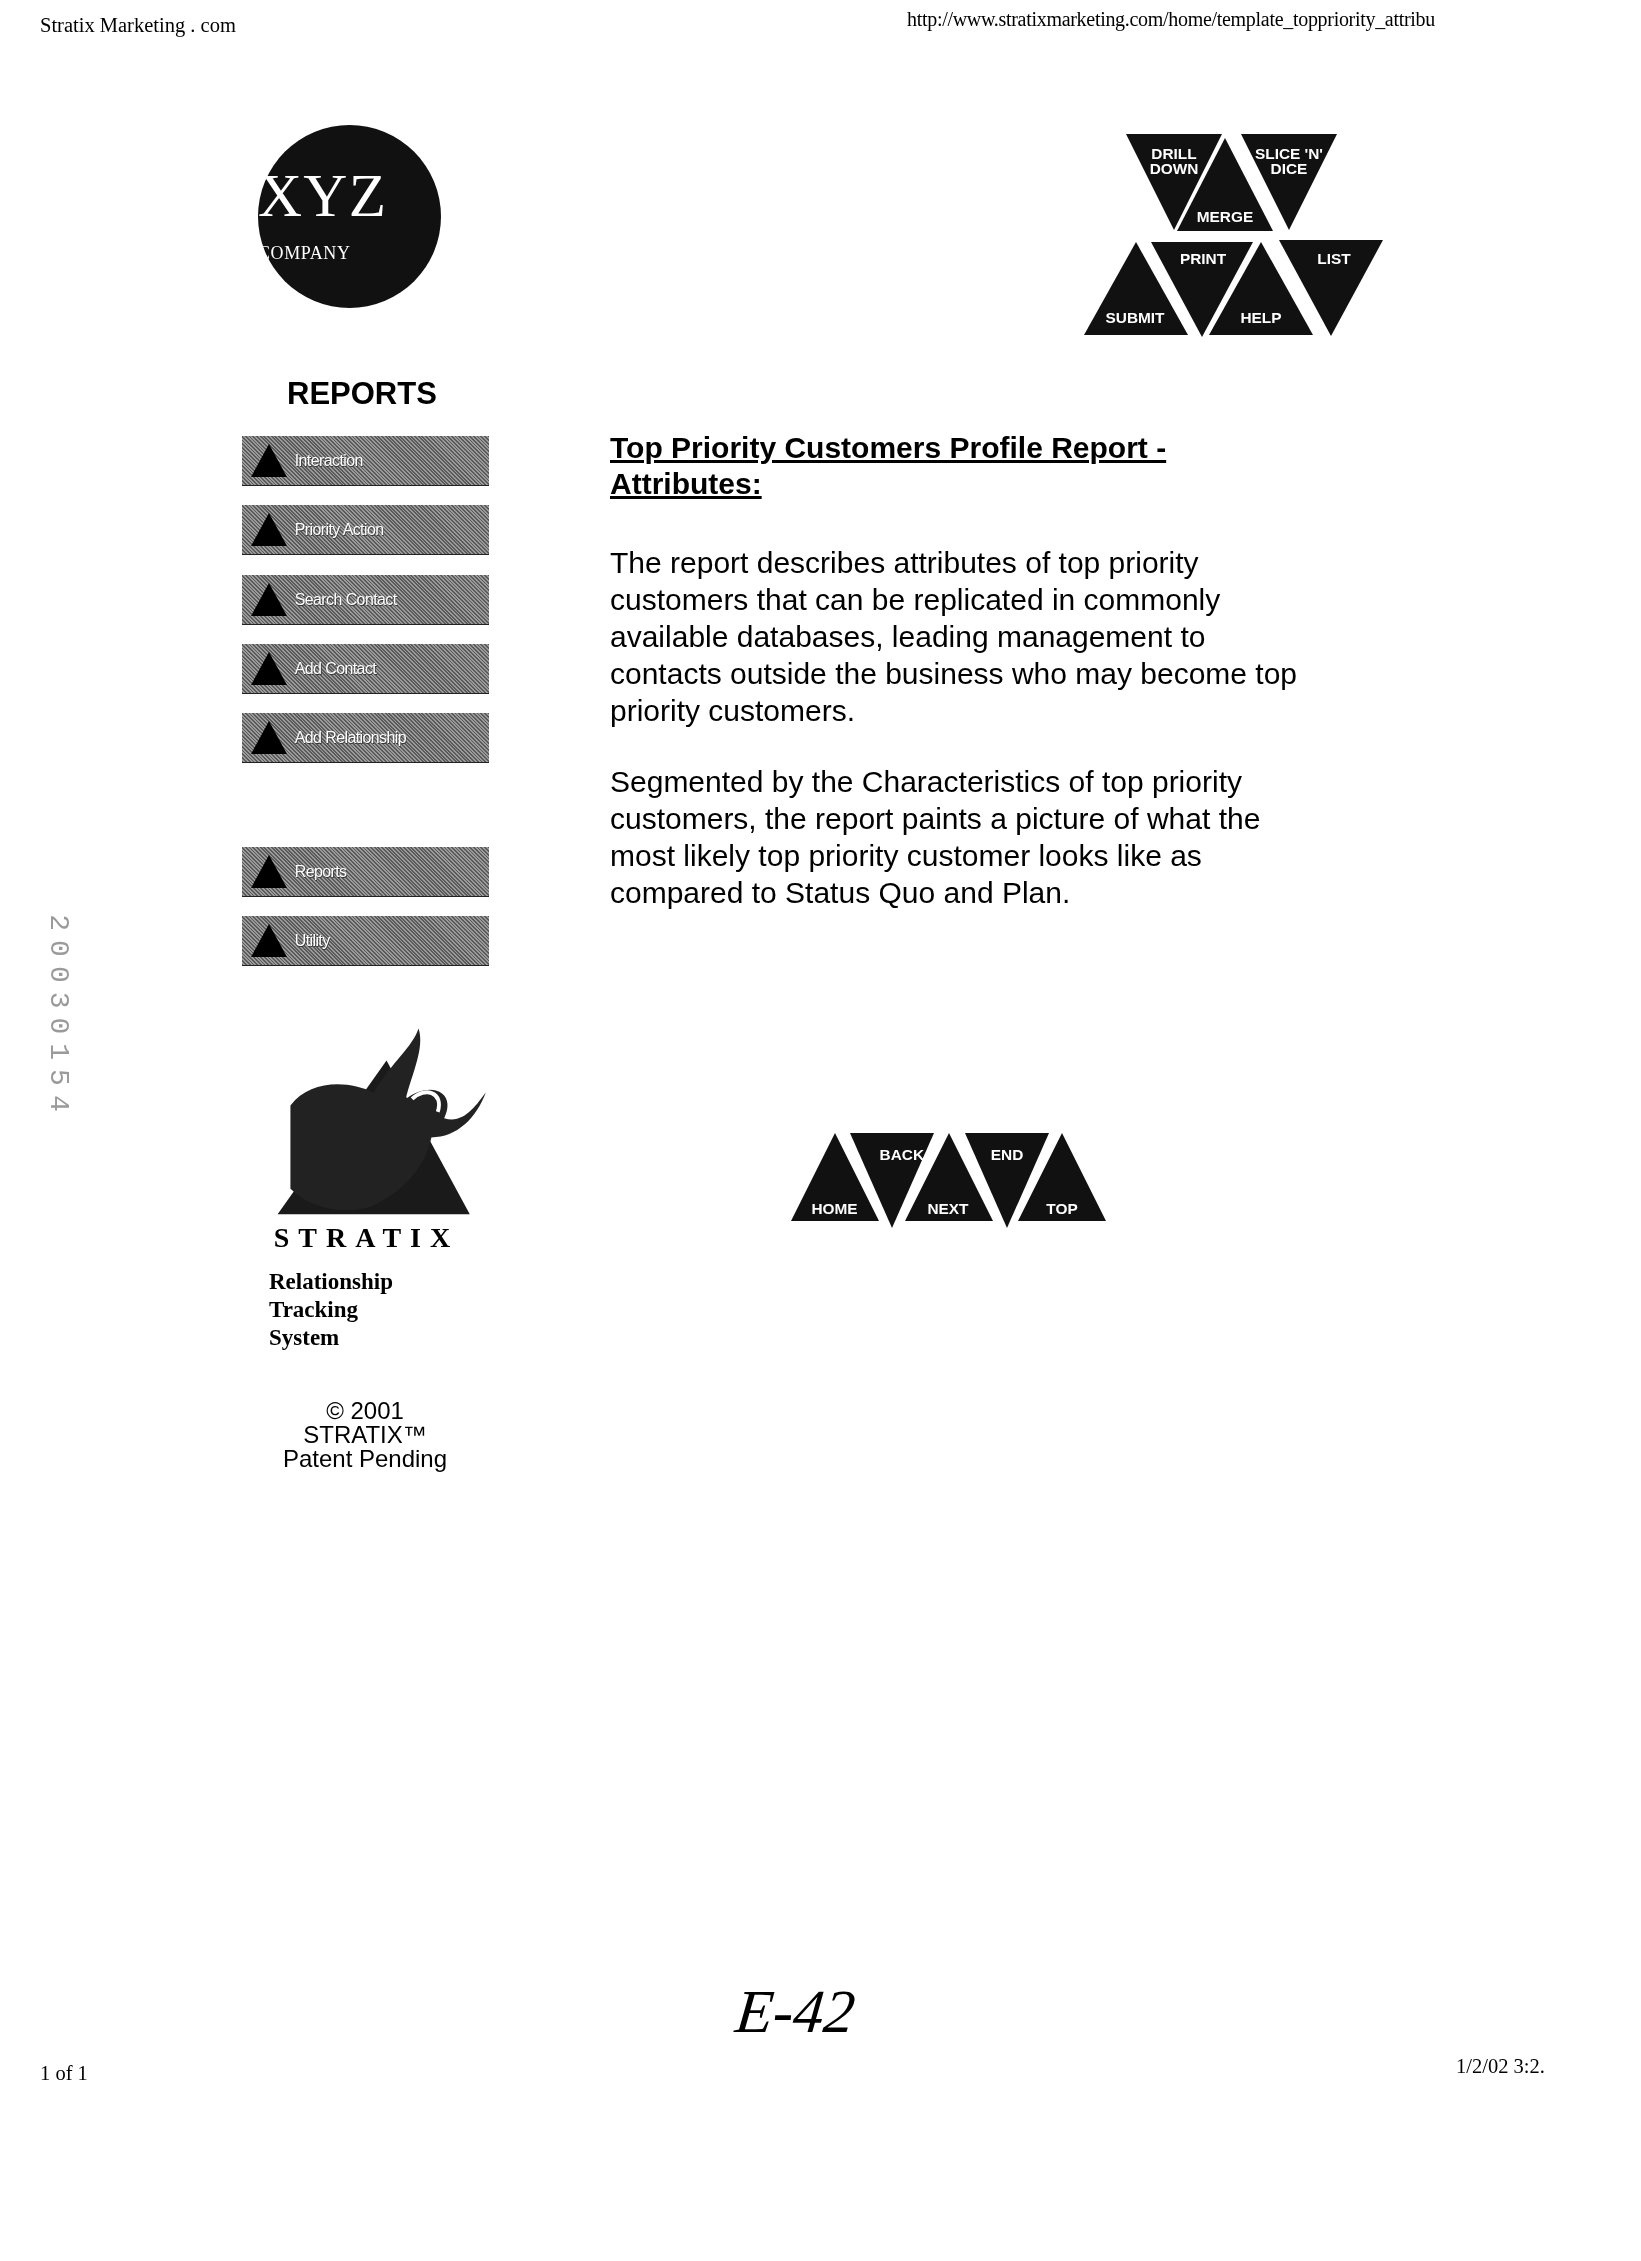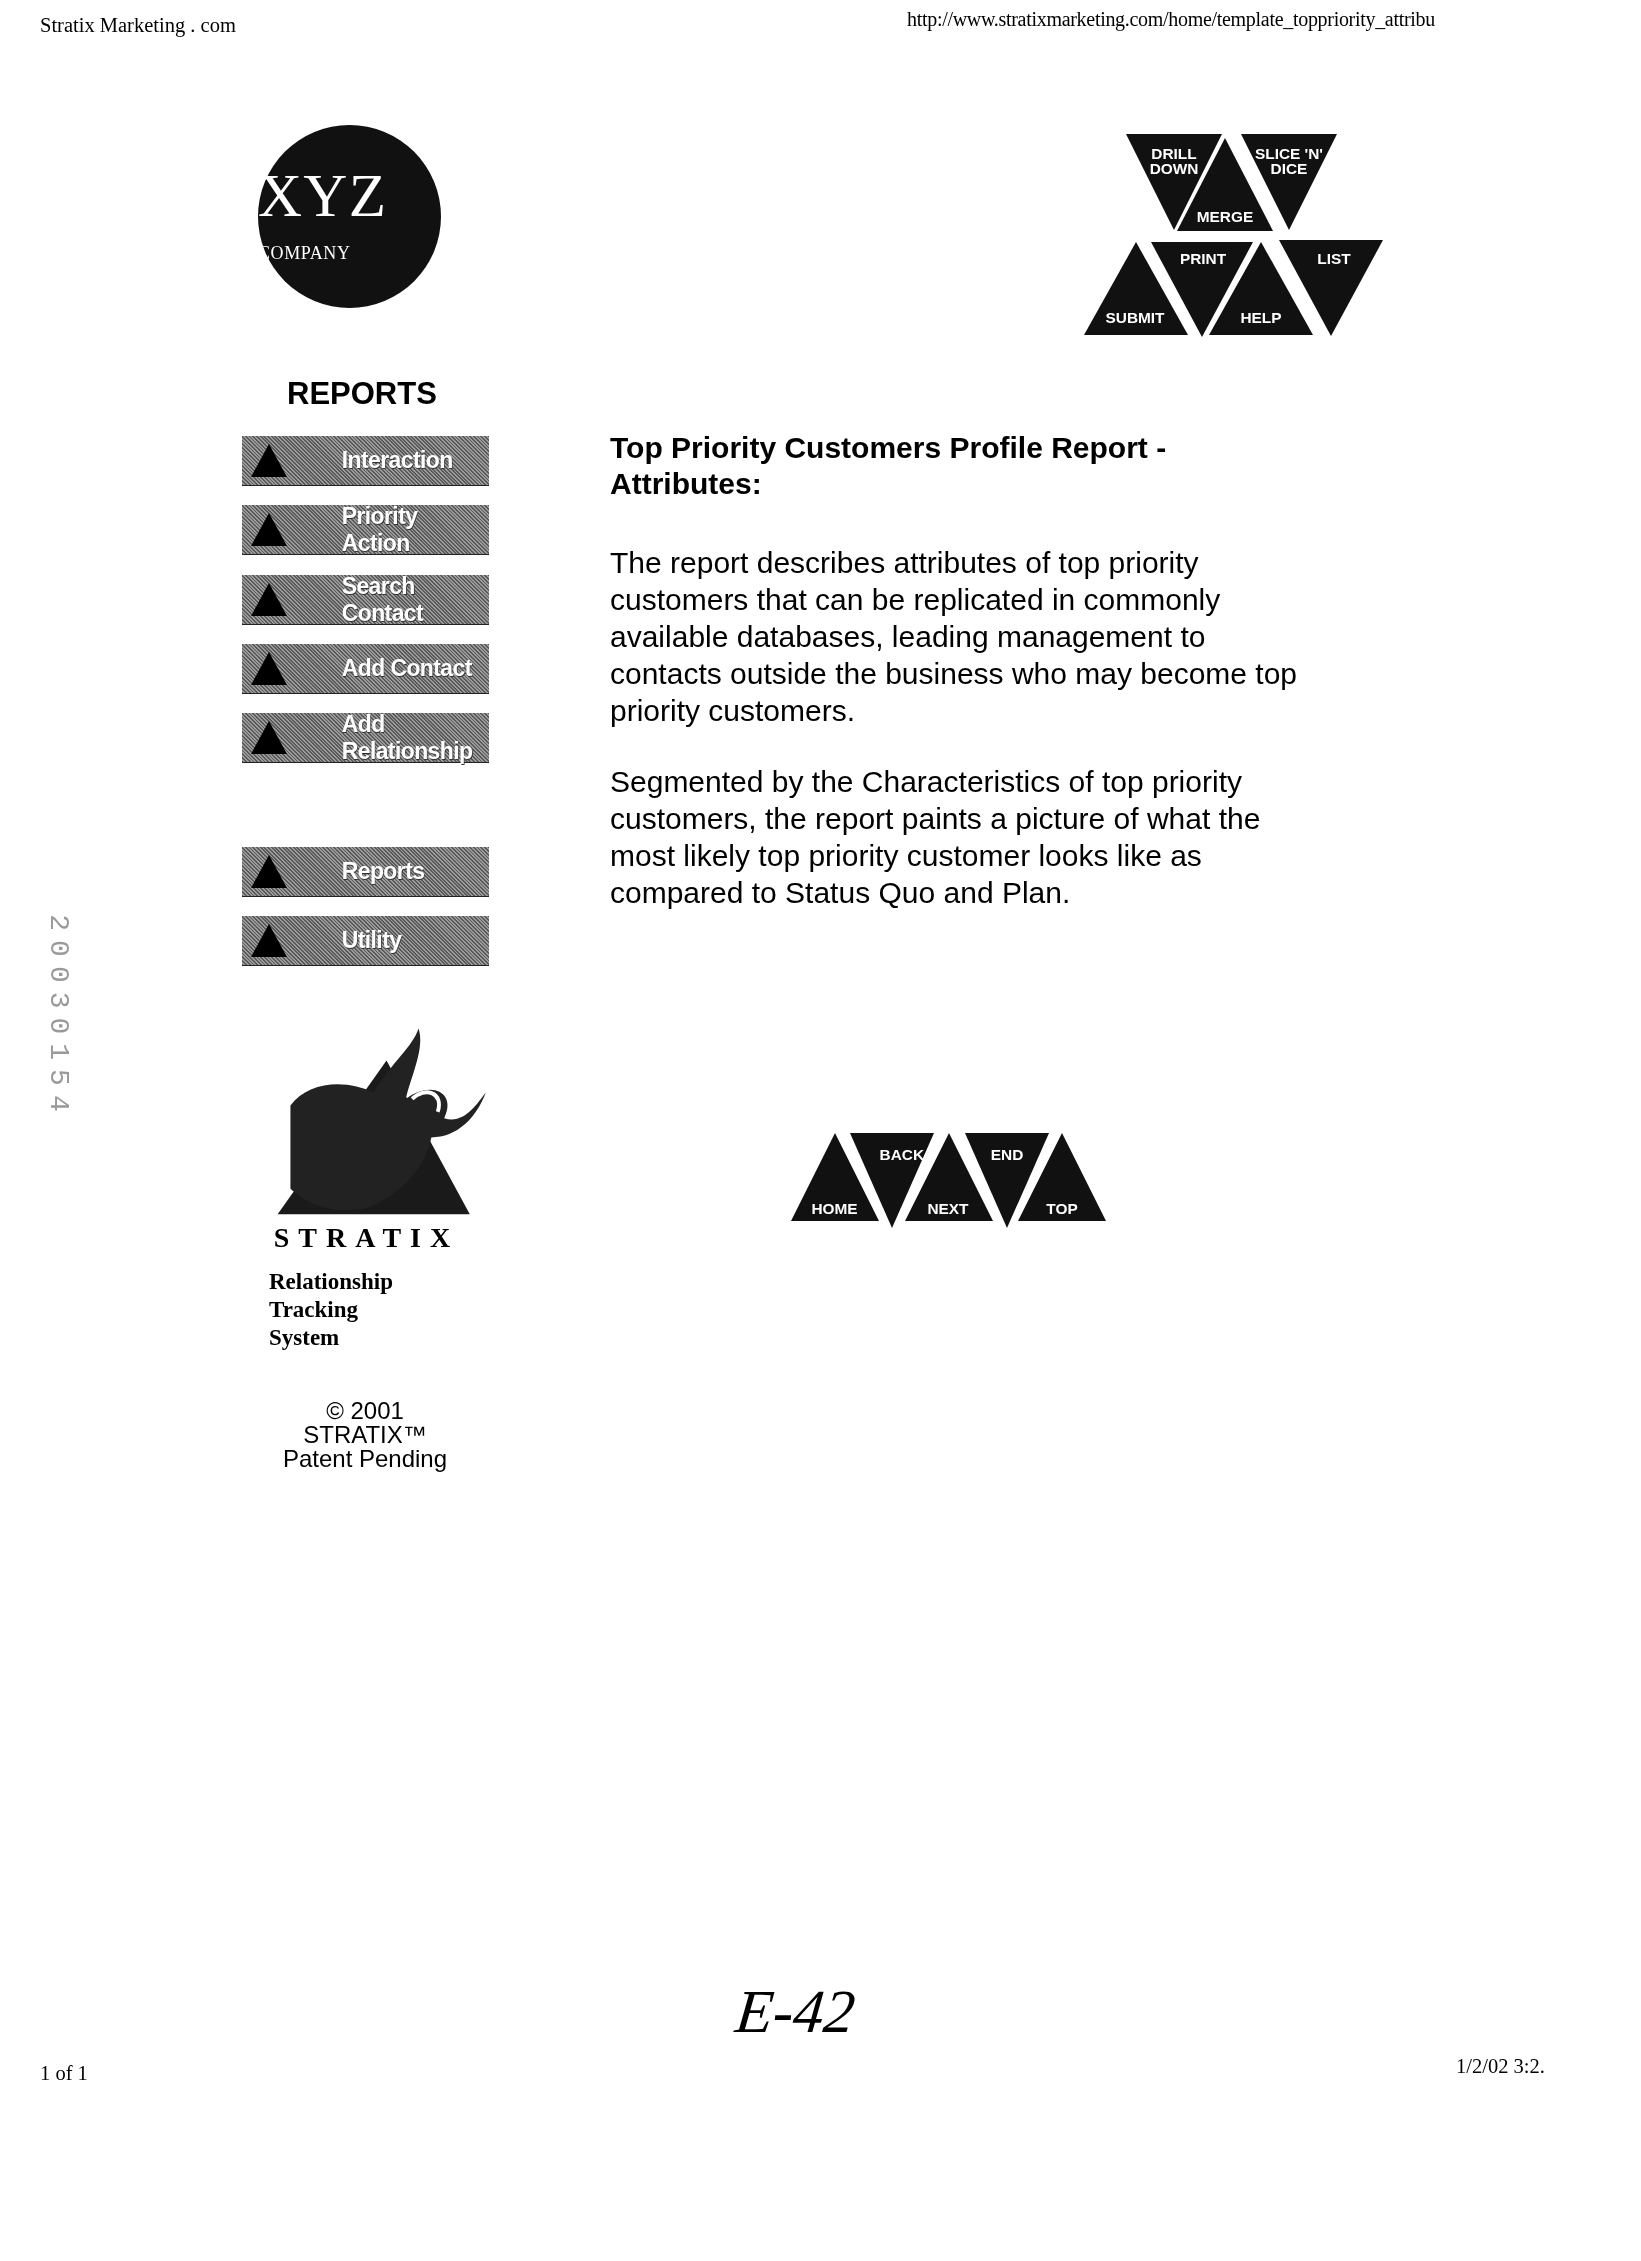--- a/index.html
+++ b/index.html
@@ -22,28 +22,28 @@
   
   .logo { left: 258px; top: 125px; width: 183px; height: 183px; border-radius: 50%; background: #111; color: #fff; display: flex; flex-direction: column; align-items: flex-start; justify-content: center; gap: 19px; }
   .logo .big { font-size: 61px; line-height: 55px; letter-spacing: 1.3px; }
   .logo .small { font-size: 18px; line-height: 23px; letter-spacing: 0.6px; }
 
   .reports-title { left: 287px; top: 376px; font-size: 31px; font-weight: bold; }
 
   
   .nav { left: 242px; width: 247px; height: 49px; background: repeating-linear-gradient(45deg, #5a5a5a 0 1.3px, #9a9a9a 1.3px 2.6px); border-bottom: 1.9px solid #222; display: flex; align-items: center; cursor: pointer; }
   .nav .tri { width: 0; height: 0; border-left: 18px solid transparent; border-right: 18px solid transparent; border-bottom: 33px solid #000; margin-left: 9px; margin-right: 7.7px; }
-  .nav .lbl { color: #fff; font-weight: bold; font-size: 23px; letter-spacing: -0.6px; text-shadow: 0.6px 0.6px 0 #333; margin-left: 47px; }
+  .nav .lbl { color: #fff; font-weight: normal; font-size: 16px; letter-spacing: -0.6px; text-shadow: 0.6px 0.6px 0 #333; }
 
   
   .tb { position: absolute; width: 0; height: 0; cursor: pointer; }
   .tb-label { position: absolute; color: #fff; font-family: Liberation Sans, sans-serif; font-weight: bold; font-size: 15.4px; line-height: 15.4px; text-align: center; white-space: nowrap; cursor: pointer; }
 
   
-  .report-title { left: 610px; top: 430px; width: 704px; font-size: 30px; font-weight: bold; line-height: 36px; }
+  .report-title { left: 610px; top: 430px; width: 704px; font-size: 30px; font-weight: bold; line-height: 36px; text-decoration: underline; }
   .para { left: 610px; width: 710px; font-size: 30px; line-height: 37px; }
   .p1 { top: 544px; }
   .p2 { top: 763px; }
 
   
   .beast { left: 252px; top: 1022px; width: 237px; height: 218px; }
   .brand { left: 248px; top: 1222px; width: 237px; font-size: 28px; font-weight: bold; letter-spacing: 9px; text-align: center; }
   .brand-sub { left: 269px; top: 1268px; width: 192px; font-size: 23px; font-weight: bold; text-align: left; line-height: 28px; }
   .copy { left: 269px; top: 1399px; width: 192px; font-size: 24px; text-align: center; line-height: 24px; }
 </style>

